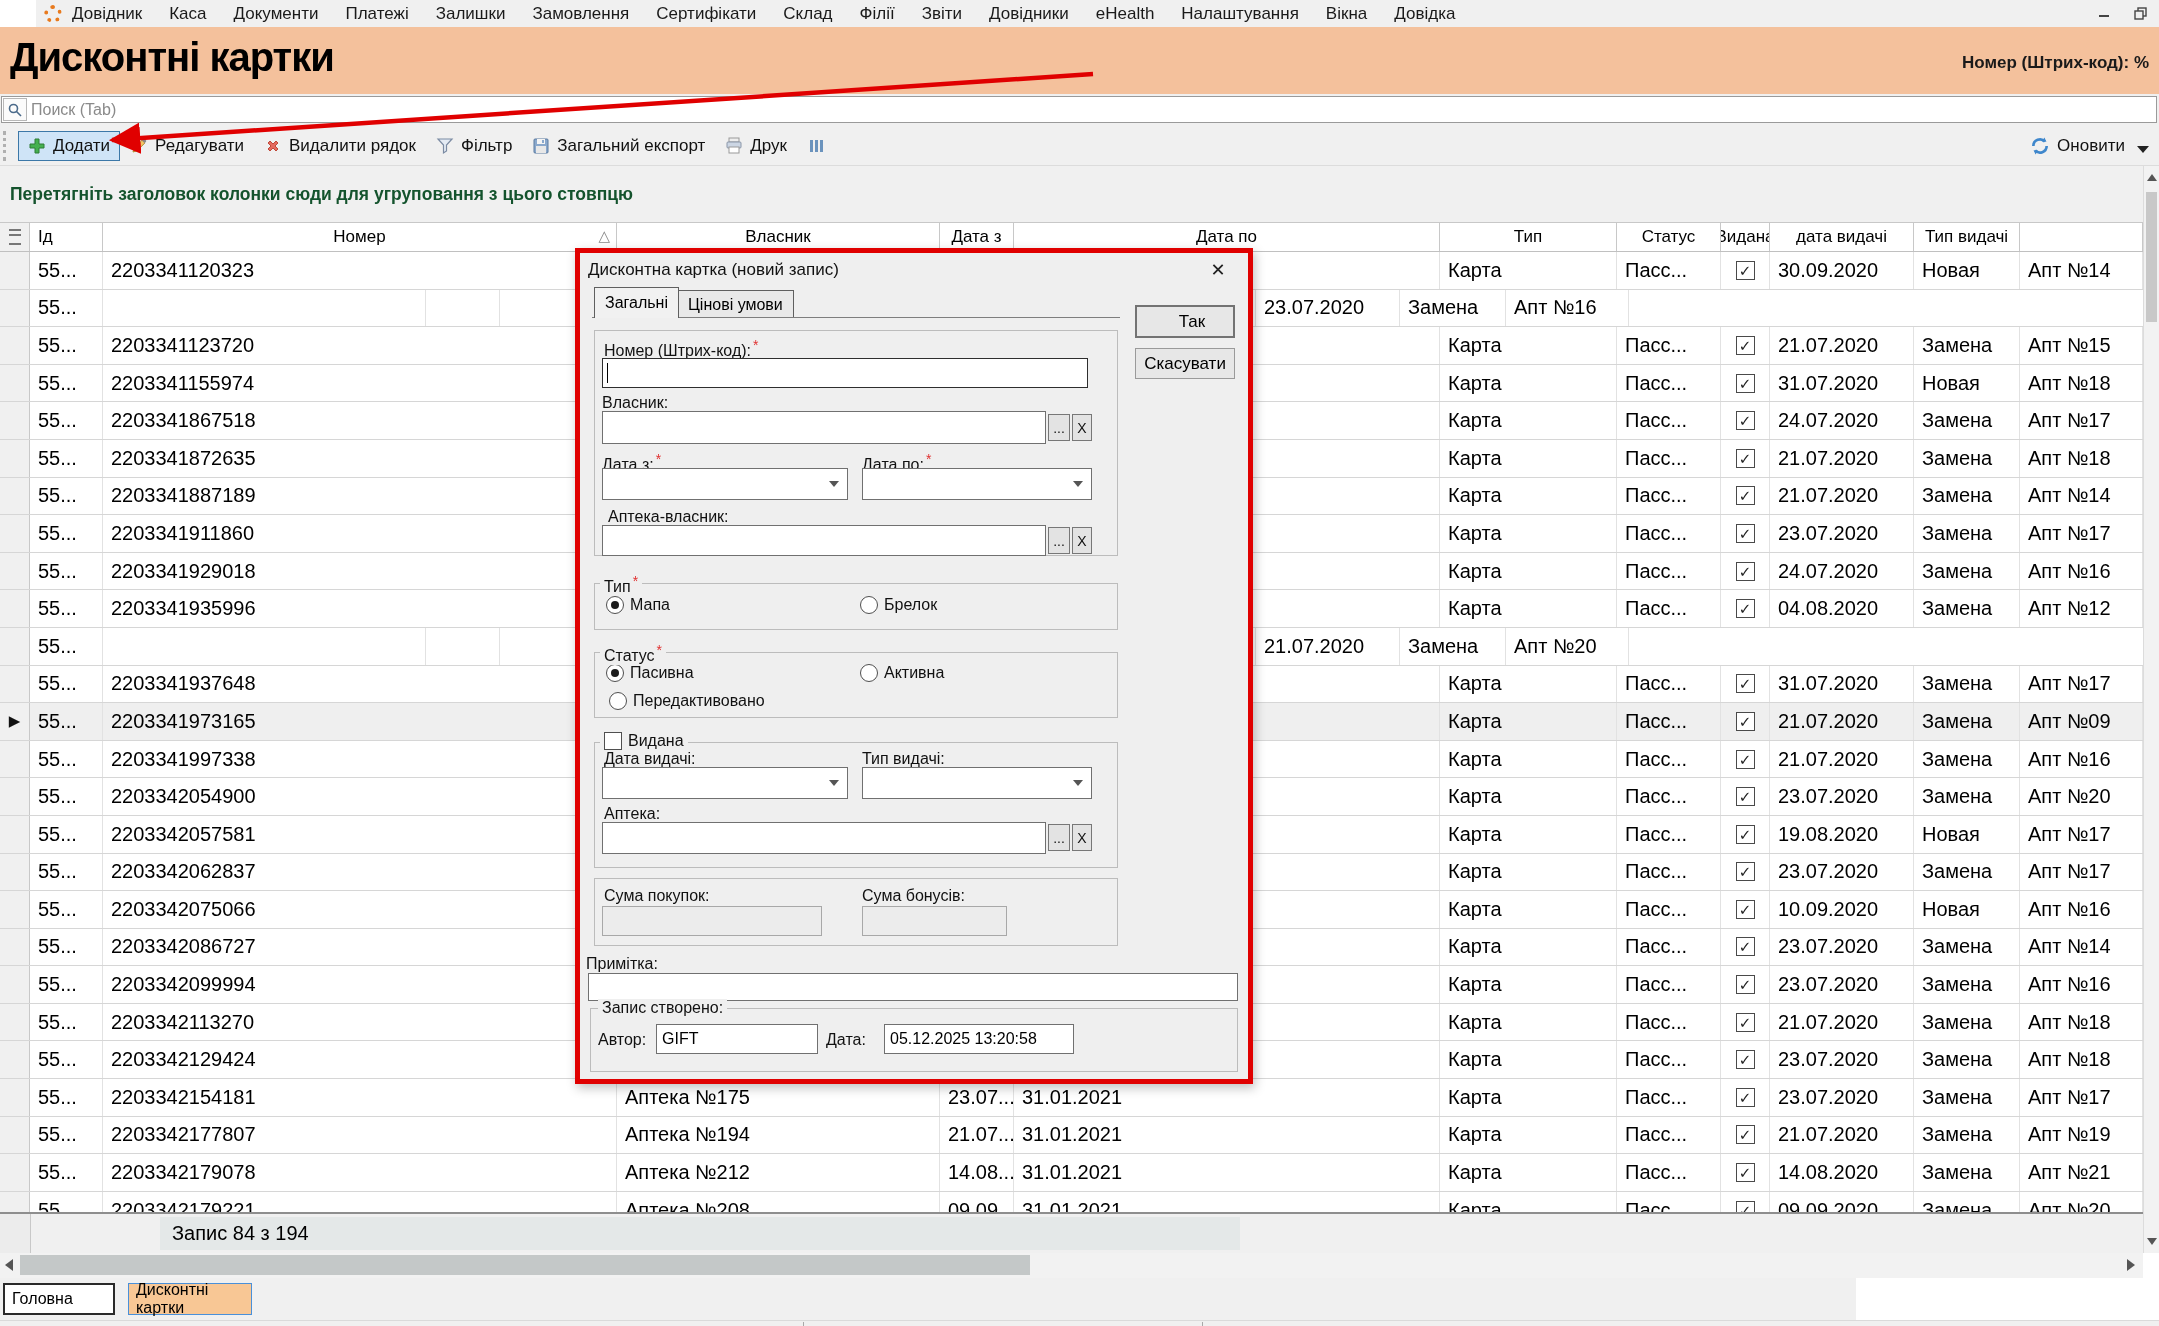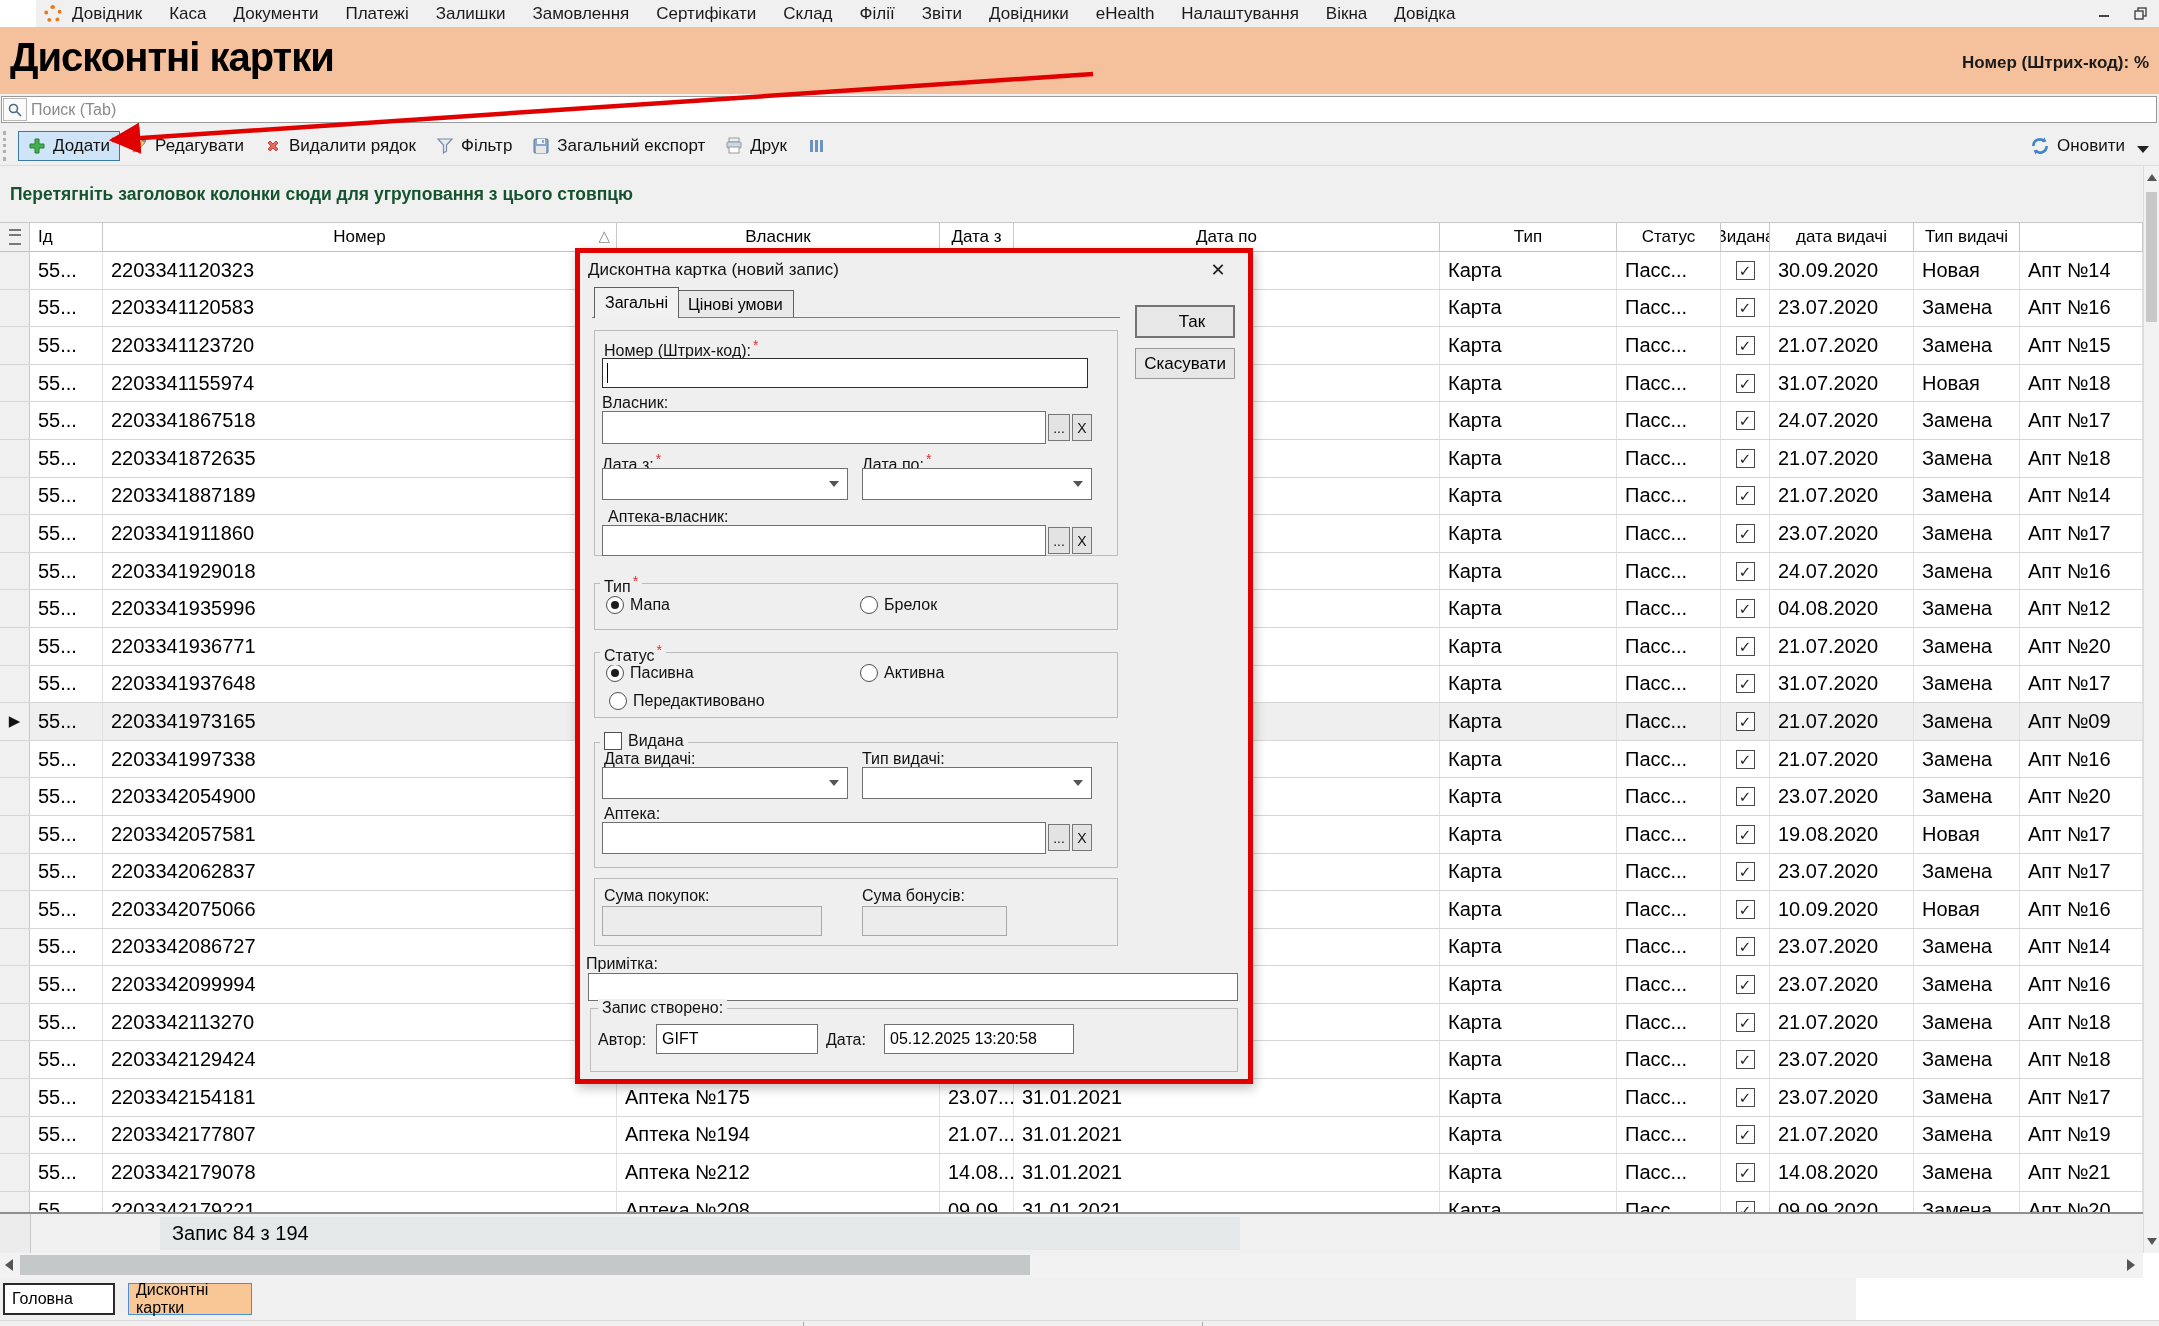--- a/index.html
+++ b/index.html
@@ -278,21 +278,20 @@
             <span>✓</span>
           </span>
         </div>
         <div class="cell c-idate">30.09.2020</div>
         <div class="cell c-itype">Новая</div>
         <div class="cell c-pharm">Апт №14</div>
       </div>
       <div class="trow">
         <div class="cell c-grip"></div>
         <div class="cell c-id">55...</div>
-        <div class="cell c-num">2203341120583</div>
         <div class="cell c-owner"></div>
         <div class="cell c-dfrom"></div>
         <div class="cell c-dto"></div>
         <div class="cell c-type">Карта</div>
         <div class="cell c-status">Пасс...</div>
         <div class="cell c-issued">
           <span class="cb">
             <span>✓</span>
           </span>
         </div>
@@ -440,21 +439,20 @@
             <span>✓</span>
           </span>
         </div>
         <div class="cell c-idate">04.08.2020</div>
         <div class="cell c-itype">Замена</div>
         <div class="cell c-pharm">Апт №12</div>
       </div>
       <div class="trow">
         <div class="cell c-grip"></div>
         <div class="cell c-id">55...</div>
-        <div class="cell c-num">2203341936771</div>
         <div class="cell c-owner"></div>
         <div class="cell c-dfrom"></div>
         <div class="cell c-dto"></div>
         <div class="cell c-type">Карта</div>
         <div class="cell c-status">Пасс...</div>
         <div class="cell c-issued">
           <span class="cb">
             <span>✓</span>
           </span>
         </div>

